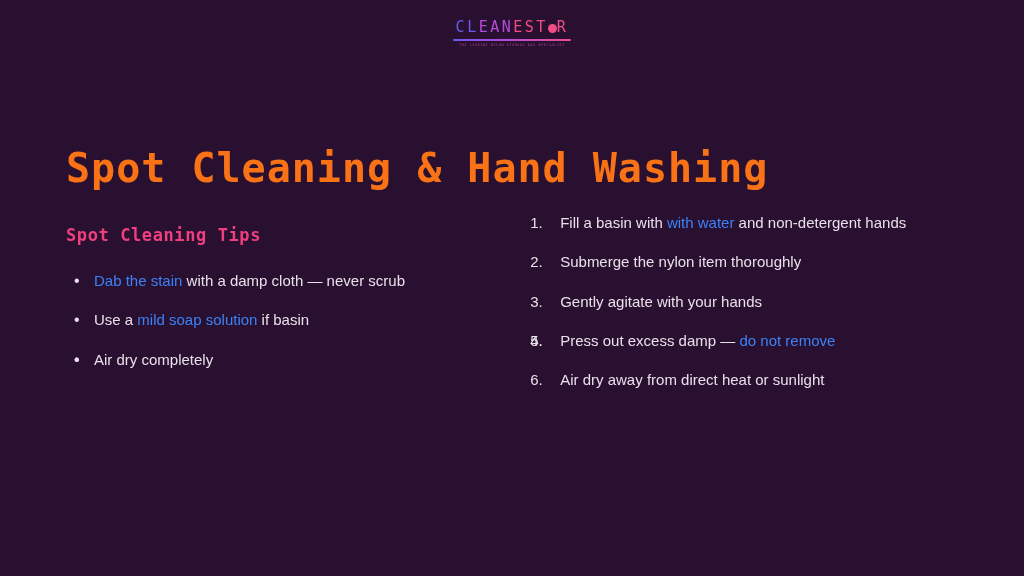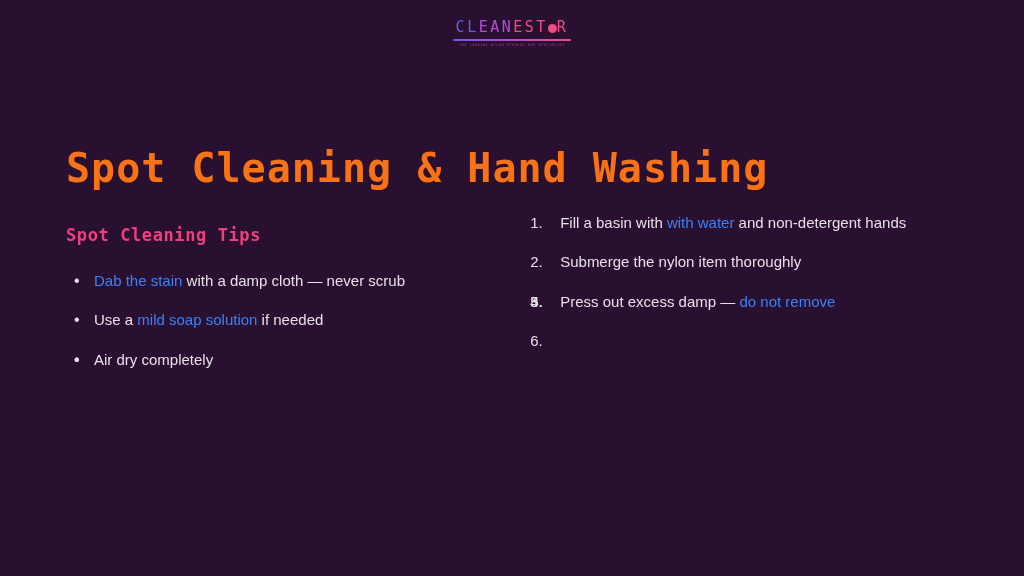--- a/index.html
+++ b/index.html
@@ -153,21 +153,21 @@
 
     <div class="col-left">
       <h2 class="col-heading">Spot Cleaning Tips</h2>
       <ul class="bullets">
         <li>
           <span class="marker">•</span>
           <span class="b">Dab the stain</span><span> with a damp cloth — never scrub</span>
         </li>
         <li>
           <span class="marker">•</span>
-          <span>Use a </span><span class="b">mild soap solution</span><span> if needed</span>
+          <span>Use a </span><span class="b">mild soap solution</span><span> if basin</span>
         </li>
         <li>
           <span class="marker">•</span>
         </li>
         <li>
           <span class="marker">•</span>
           <span>Air dry completely</span>
         </li>
       </ul>
     </div>
@@ -177,28 +177,30 @@
         <li>
           <span class="marker">1.</span>
           <span>Fill a basin with </span><span class="b">with water</span><span> and non-detergent hands</span>
         </li>
         <li>
           <span class="marker">2.</span>
           <span>Submerge the nylon item thoroughly</span>
         </li>
         <li>
           <span class="marker">3.</span>
+          <span>Gently agitate with your hands</span>
         </li>
         <li>
           <span class="marker">4.</span>
         </li>
         <li>
           <span class="marker">5.</span>
           <span>Press out excess damp — </span><span class="b">do not remove</span>
         </li>
         <li>
           <span class="marker">6.</span>
+          <span>Air dry away from direct heat or sunlight</span>
         </li>
       </ol>
     </div>
 
   </div>
 </div>
 
 </body></html>

